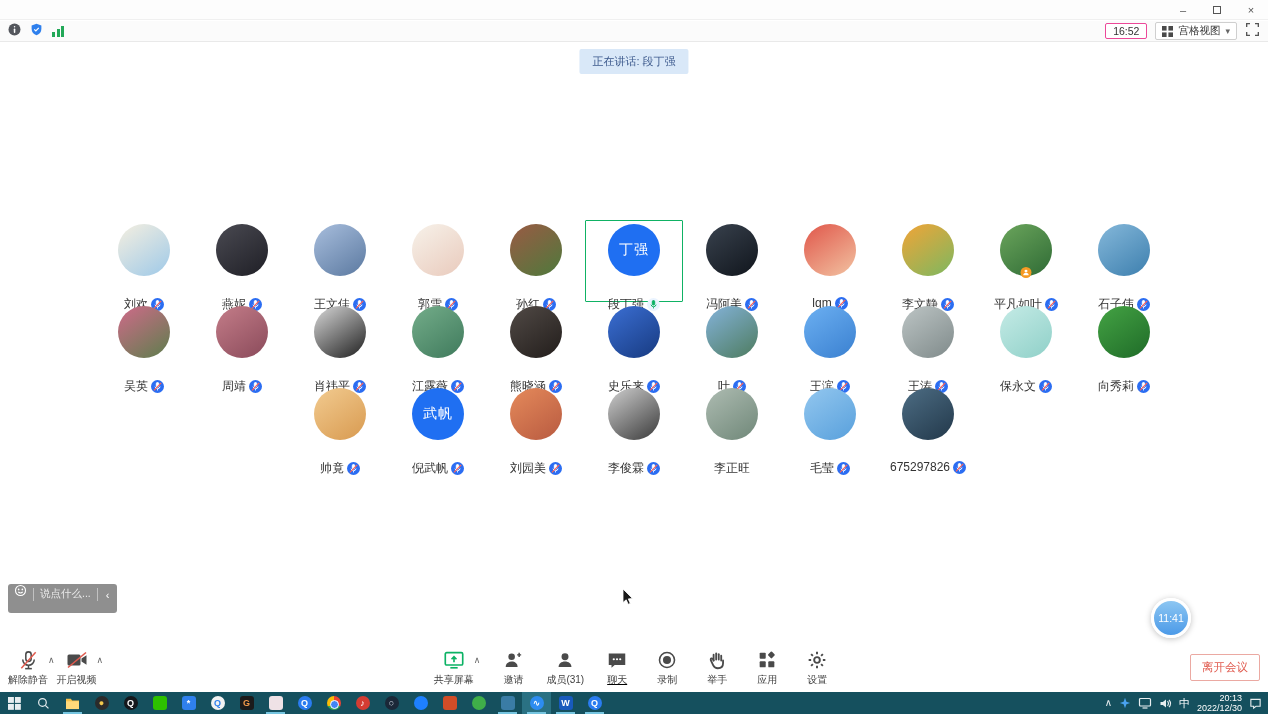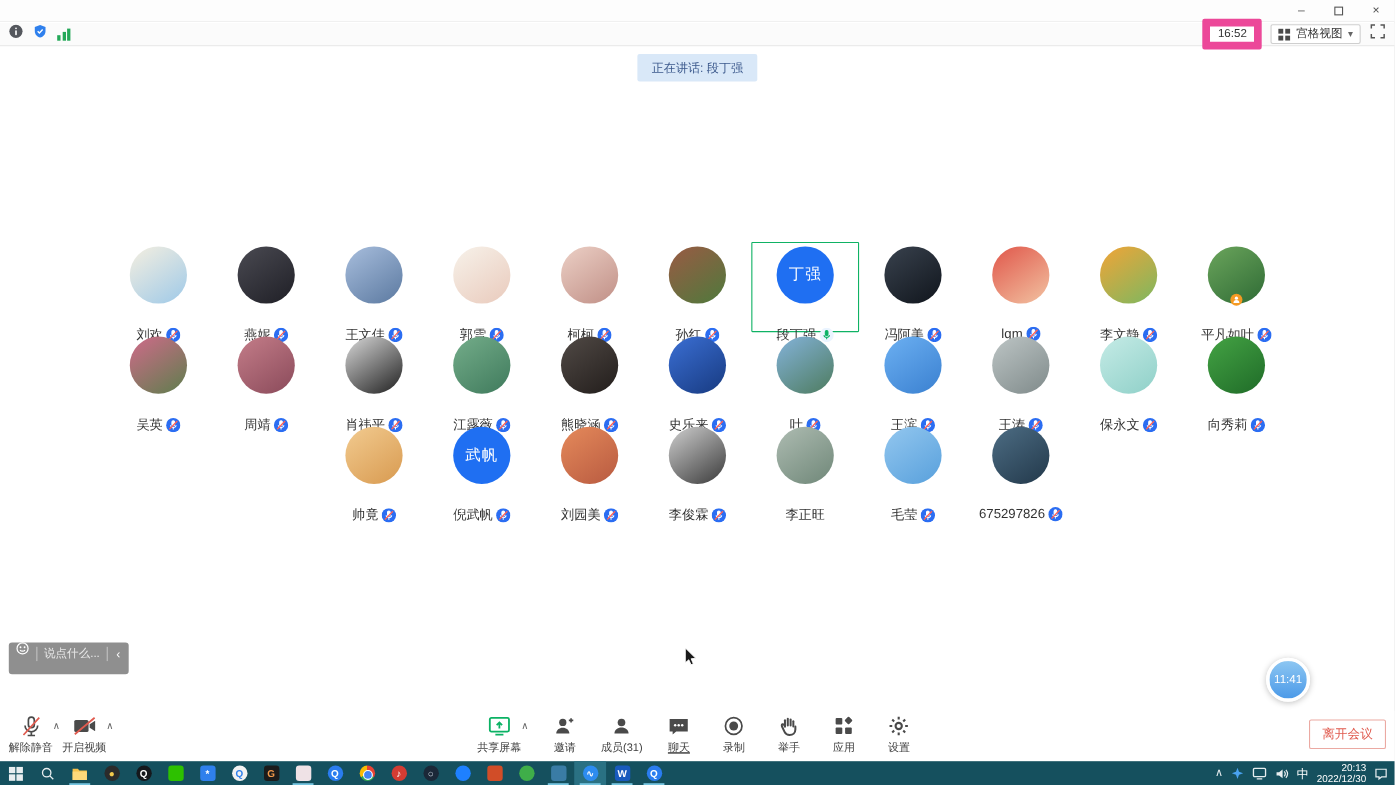--- a/index.html
+++ b/index.html
@@ -11,21 +11,21 @@
   .titlebar { position:absolute; top:0; left:0; right:0; height:20px; background:#fdfdfd; border-bottom:1px solid #f0f0f0; display:flex; align-items:center; justify-content:center; }
   .titlebar .title { font-size:10px; color:#333;margin-top:44px; }
   .win-controls { position:absolute; right:0; top:0; height:20px; display:flex; }
   .win-btn { width:34px; height:20px; display:flex; align-items:center; justify-content:center; font-size:11px; color:#555; cursor:default; }
   .maxbox { width:8px; height:8px; border:1px solid #555; display:inline-block; }
 
   
   .topbar { position:absolute; top:21px; left:0; right:0; height:21px; background:#fbfbfb; border-bottom:1px solid #e9e9e9; display:flex; align-items:center; padding:0 8px; }
   .topbar-left { display:flex; align-items:center; gap:9px; }
   .topbar-right { margin-left:auto; display:flex; align-items:center; gap:8px; }
-  .timer-box { border:7px solid #ec4899; border-radius:2px; background:#fff; font-size:10.5px; color:#333; padding:1px 7px; }
+  .timer-box { border:1px solid #ec4899; border-radius:2px; background:#fff; font-size:10.5px; color:#333; padding:1px 7px; }
   .view-box { border:1px solid #cfcfcf; border-radius:2px; background:#fff; font-size:10.5px; color:#333; padding:1px 6px; display:flex; align-items:center; gap:5px; }
   .caret { font-size:9px; color:#666; }
   .sig-bars { display:flex; align-items:flex-end; gap:1.5px; height:12px; }
   .sig-bars i { width:3px; background:#23a858; display:block; }
 
   
   .banner { position:absolute; top:49px; left:50%; transform:translateX(-50%); background:#d9e8f8; color:#3c598c; font-size:11px; padding:5px 13px; border-radius:2px; white-space:nowrap; }
 
   
   .rows { position:absolute; top:220px; left:0; right:0; }
@@ -201,37 +201,20 @@
                   <rect x="5.3" y="2.5" width="2.4" height="4.5" rx="1.2" fill="#fff"></rect>
                   <path d="M4 6.6a2.6 2.6 0 005.1 0"></path>
                   <line x1="6.5" y1="9.2" x2="6.5" y2="10.4"></line>
                 </g>
                 <line x1="3" y1="10.3" x2="10.2" y2="2.8" stroke="#ff6257" stroke-width="1.2"></line>
               </svg>
             </span>
           </div>
         </div>
         <div class="tile">
-          <div class="avatar" style="background: linear-gradient(145deg, rgb(236, 208, 198) 0%, rgb(192, 143, 134) 100%);"></div>
-          <div class="pname">
-            <span>柯柯</span>
-            <span class="badge">
-              <svg width="13" height="13" viewBox="0 0 13 13">
-                <circle cx="6.5" cy="6.5" r="6.5" fill="#2b6df2"></circle>
-                <g stroke="#fff" stroke-width="1" fill="none">
-                  <rect x="5.3" y="2.5" width="2.4" height="4.5" rx="1.2" fill="#fff"></rect>
-                  <path d="M4 6.6a2.6 2.6 0 005.1 0"></path>
-                  <line x1="6.5" y1="9.2" x2="6.5" y2="10.4"></line>
-                </g>
-                <line x1="3" y1="10.3" x2="10.2" y2="2.8" stroke="#ff6257" stroke-width="1.2"></line>
-              </svg>
-            </span>
-          </div>
-        </div>
-        <div class="tile">
           <div class="avatar" style="background: linear-gradient(145deg, rgb(154, 90, 68) 0%, rgb(78, 122, 60) 100%);"></div>
           <div class="pname">
             <span>孙红</span>
             <span class="badge">
               <svg width="13" height="13" viewBox="0 0 13 13">
                 <circle cx="6.5" cy="6.5" r="6.5" fill="#2b6df2"></circle>
                 <g stroke="#fff" stroke-width="1" fill="none">
                   <rect x="5.3" y="2.5" width="2.4" height="4.5" rx="1.2" fill="#fff"></rect>
                   <path d="M4 6.6a2.6 2.6 0 005.1 0"></path>
                   <line x1="6.5" y1="9.2" x2="6.5" y2="10.4"></line>
@@ -314,20 +297,37 @@
           <div class="avatar" style="background: linear-gradient(145deg, rgb(107, 165, 92) 0%, rgb(47, 107, 53) 100%);">
             <span class="host-badge">
               <svg width="9" height="9" viewBox="0 0 11 11">
                 <circle cx="5.5" cy="3.8" r="1.8" fill="#fff"></circle>
                 <path d="M2.2 9a3.3 3.3 0 016.6 0z" fill="#fff"></path>
               </svg>
             </span>
           </div>
           <div class="pname">
             <span>平凡如叶</span>
+            <span class="badge">
+              <svg width="13" height="13" viewBox="0 0 13 13">
+                <circle cx="6.5" cy="6.5" r="6.5" fill="#2b6df2"></circle>
+                <g stroke="#fff" stroke-width="1" fill="none">
+                  <rect x="5.3" y="2.5" width="2.4" height="4.5" rx="1.2" fill="#fff"></rect>
+                  <path d="M4 6.6a2.6 2.6 0 005.1 0"></path>
+                  <line x1="6.5" y1="9.2" x2="6.5" y2="10.4"></line>
+                </g>
+                <line x1="3" y1="10.3" x2="10.2" y2="2.8" stroke="#ff6257" stroke-width="1.2"></line>
+              </svg>
+            </span>
+          </div>
+        </div>
+        <div class="tile">
+          <div class="avatar" style="background: linear-gradient(145deg, rgb(133, 184, 218) 0%, rgb(61, 127, 174) 100%);"></div>
+          <div class="pname">
+            <span>石子伟</span>
             <span class="badge">
               <svg width="13" height="13" viewBox="0 0 13 13">
                 <circle cx="6.5" cy="6.5" r="6.5" fill="#2b6df2"></circle>
                 <g stroke="#fff" stroke-width="1" fill="none">
                   <rect x="5.3" y="2.5" width="2.4" height="4.5" rx="1.2" fill="#fff"></rect>
                   <path d="M4 6.6a2.6 2.6 0 005.1 0"></path>
                   <line x1="6.5" y1="9.2" x2="6.5" y2="10.4"></line>
                 </g>
                 <line x1="3" y1="10.3" x2="10.2" y2="2.8" stroke="#ff6257" stroke-width="1.2"></line>
               </svg>

